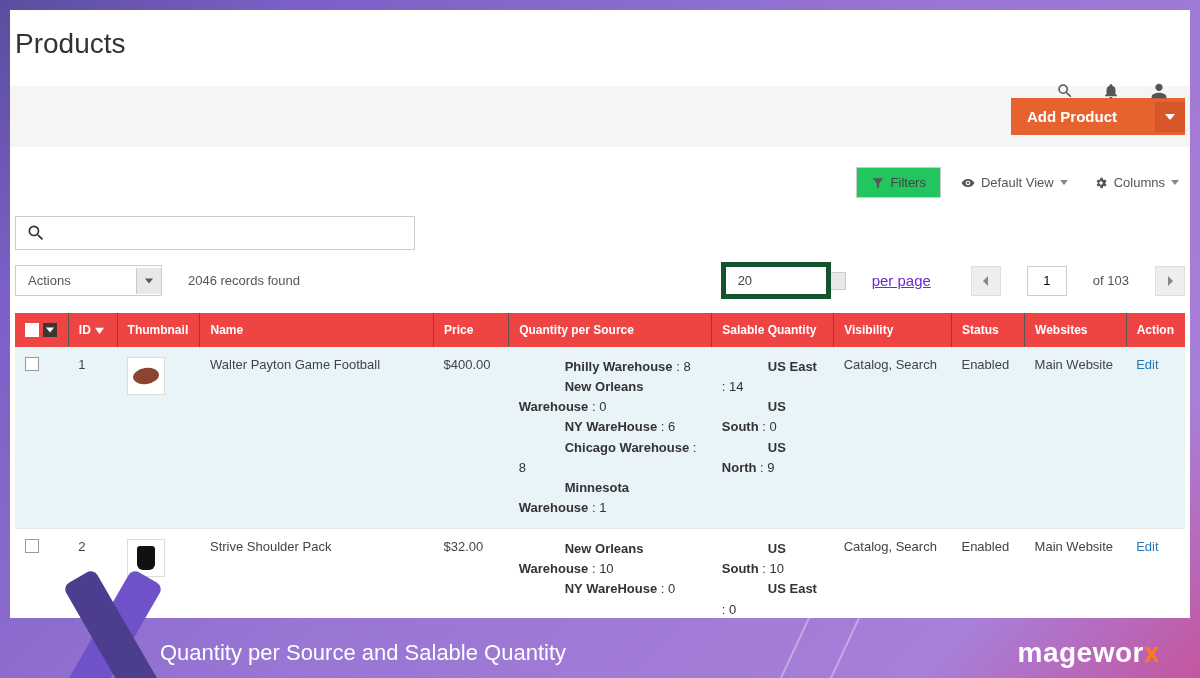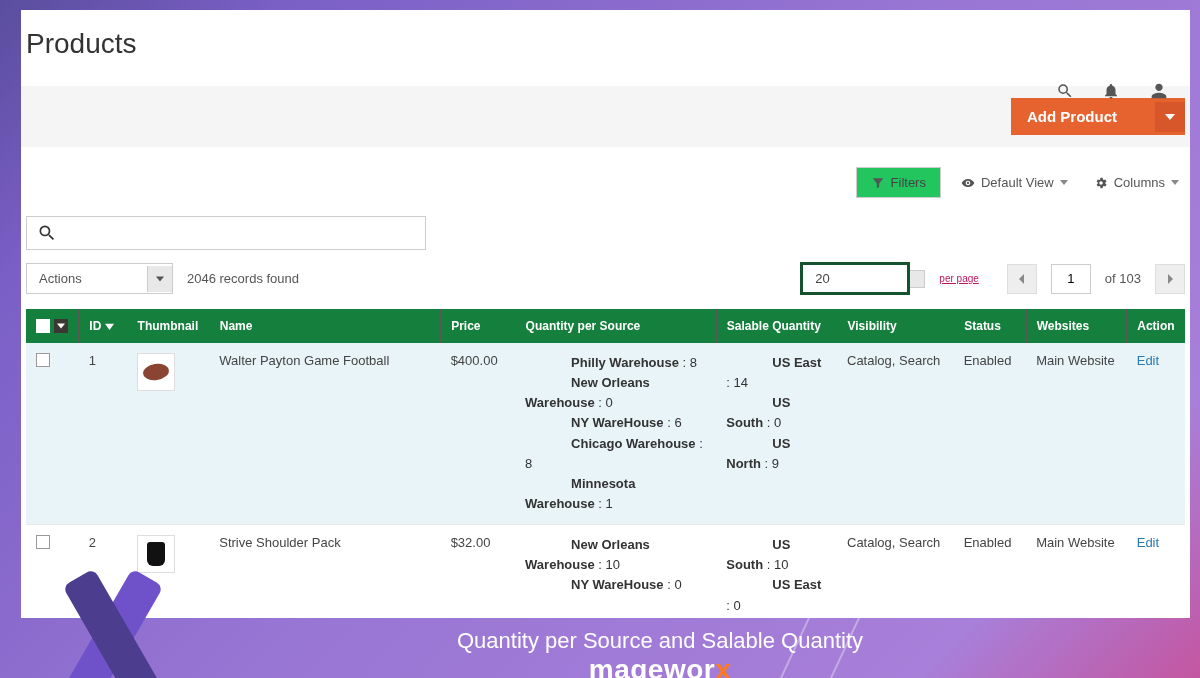--- a/index.html
+++ b/index.html
@@ -1,67 +1,67 @@
 <!DOCTYPE html>
 <html><head>
 <meta charset="utf-8">
 <style>
 * { box-sizing: border-box; margin: 0; padding: 0; }
 body { font-family: 'Helvetica Neue', Arial, sans-serif; background: linear-gradient(135deg, #5a4d9e 0%, #7a5fc5 15%, #9876d4 50%, #a87fd9 85%, #c456a0 100%); width: 1200px; height: 678px; overflow: hidden; position: relative; }
-.app-frame { background: #fff; position: absolute; top: 10px; left: 10px; right: 10px; bottom: 60px; padding: 0; overflow: hidden; margin-left: 11px; }
+.app-frame { background: #fff; position: absolute; top: 10px; left: 10px; right: 10px; bottom: 60px; padding: 0; overflow: hidden; }
 .page-header { padding: 18px 0 18px 5px; }
 .page-title { font-size: 28px; font-weight: 300; color: #333; }
 .header-icons { position: absolute; top: 70px; right: 20px; display: flex; gap: 28px; align-items: center; }
 .header-icons svg { width: 18px; height: 18px; fill: #555; cursor: pointer; }
 .header-icons .user-ico svg { width: 22px; height: 22px; }
 .add-row { background: #f5f5f5; padding: 12px 0; display: flex; justify-content: flex-end; margin-top: 8px; }
 .btn-add { background: #e6632f; color: #fff; border: none; padding: 10px 16px; font-size: 15px; font-weight: 600; display: flex; align-items: center; gap: 32px; cursor: pointer; margin-right: 5px; }
 .btn-add .add-arrow { background: #d8572a; padding: 10px 10px; margin: -10px -16px -10px 6px; display: inline-flex; align-items: center; }
 .btn-add .add-arrow svg { width: 10px; height: 10px; fill: #fff; }
 .toolbar-row { display: flex; justify-content: flex-end; padding: 20px 5px 10px 5px; gap: 14px; align-items: center; font-size: 13px; color: #555; }
 .tool-btn { border: 1px solid #ccc; background: #22c55e; padding: 7px 14px; display: flex; align-items: center; gap: 6px; cursor: pointer; color: #444; }
 .tool-plain { display: flex; align-items: center; gap: 6px; cursor: pointer; padding: 7px 6px; }
 .tool-plain svg, .tool-btn svg { width: 14px; height: 14px; fill: #555; }
 .search-box { margin: 8px 5px 12px 5px; border: 1px solid #ccc; width: 400px; display: flex; align-items: center; padding: 6px 10px; }
 .search-box input { border: none; outline: none; flex: 1; font-size: 14px; color: #555; font-style: italic; }
 .search-box svg { width: 20px; height: 20px; fill: #333; }
-.grid-controls { display: flex; align-items: center; gap: 14px; padding: 0 5px 14px 5px; }
+.grid-controls { display: flex; align-items: center; gap: 26px; padding: 0 5px 14px 5px; }
 .actions-select { border: 1px solid #ccc; display: flex; align-items: center; }
 .actions-select .lbl { padding: 7px 12px; font-size: 13px; color: #555; min-width: 120px; }
 .actions-select .arr { background: #e8e8e8; border-left: 1px solid #ccc; padding: 9px 8px; display: flex; align-items: center; }
 .actions-select .arr svg { width: 8px; height: 8px; fill: #555; }
 .records-found { font-size: 13px; color: #555; }
 .grid-controls .spacer { flex: 1; }
 .pagesize-select { display: flex; align-items: center; }
-.pagesize-select .num-box { border: 3px solid #14532d; padding: 6px 12px; min-width: 110px; font-size: 13px; color: #444; }
+.pagesize-select .num-box { border: 5px solid #14532d; padding: 6px 12px; min-width: 110px; font-size: 13px; color: #444; }
 .pagesize-select .arr { background: #e8e8e8; border: 1px solid #ccc; border-left: none; padding: 8px 7px; display: flex; }
-.per-page-label { font-size: 10px; color: #be185d; margin-right: 14px; text-decoration: underline; }
+.per-page-label { font-size: 15px; color: #6d28d9; margin-right: 14px; text-decoration: underline; }
 .pager-btn { background: #eee; border: 1px solid #ddd; width: 30px; height: 30px; display: flex; align-items: center; justify-content: center; cursor: pointer; }
 .pager-btn svg { width: 10px; height: 10px; fill: #888; }
 .page-input { border: 1px solid #ccc; width: 40px; height: 30px; text-align: center; font-size: 13px; }
 .of-pages { font-size: 13px; color: #555; }
 table.grid { width: calc(100% - 10px); margin: 0 5px; border-collapse: collapse; font-size: 13px; }
-table.grid thead th { background: #15803d; color: #fff; text-align: left; padding: 10px 10px; font-weight: 600; font-size: 12px; border-right: 1px solid #5a5651; }
+table.grid thead th { background: #ef4444; color: #fff; text-align: left; padding: 10px 10px; font-weight: 600; font-size: 12px; border-right: 1px solid #5a5651; }
 table.grid thead th:last-child { border-right: none; }
 table.grid tbody td { padding: 10px 10px; border-bottom: 1px solid #e8e8e8; vertical-align: top; color: #444; }
 table.grid tbody tr:first-child { background: #e8f4f8; }
 .thumb-box { width: 38px; height: 38px; border: 1px solid #ddd; background: #fff; display: flex; align-items: center; justify-content: center; }
 .thumb-football { width: 26px; height: 16px; background: #8b4432; border-radius: 50%; transform: rotate(-8deg); }
 .thumb-bag { width: 18px; height: 24px; background: #111; border-radius: 3px 3px 6px 6px; }
 .qty-line { font-size: 13px; color: #333; line-height: 1.55; }
 .qty-line b { font-weight: 700; padding-left: 46px; }
 .edit-link { color: #2a7ab0; cursor: pointer; }
 .checkbox { width: 14px; height: 14px; border: 1px solid #999; background: #fff; display: inline-block; cursor: pointer; }
 .th-check { display: flex; align-items: center; gap: 4px; }
 .th-check .checkbox { border-color: #fff; }
 .th-check .darr { background: #3b3834; padding: 3px 3px; display: inline-flex; }
 .th-check .darr svg { width: 8px; height: 8px; fill: #fff; }
 .th-sort { display: inline-block; margin-left: 4px; }
 .th-sort svg { width: 9px; height: 9px; fill: #fff; }
-.footer-bar { position: absolute; bottom: 0; left: 0; right: 0; height: 50px; display: flex; align-items: center; justify-content: space-between; padding: 0 40px 0 160px; color: #fff; flex-direction: column; }
+.footer-bar { position: absolute; bottom: 0; left: 0; right: 0; height: 50px; display: flex; align-items: center; justify-content: space-between; padding: 0 40px 0 160px; color: #fff; }
 .footer-caption { font-size: 22px; font-weight: 300; }
 .logo { font-size: 28px; font-weight: 600; letter-spacing: 0.5px; }
 .logo .x { color: #ff7a1a; font-weight: 800; }
 .diag-lines { position: absolute; right: 280px; bottom: 0; height: 60px; width: 180px; overflow: hidden; pointer-events: none; }
 .diag-lines::before, .diag-lines::after { content: ''; position: absolute; width: 2px; height: 200px; background: rgba(255,255,255,0.35); top: -40px; transform: rotate(25deg); }
 .diag-lines::before { left: 40px; } .diag-lines::after { left: 90px; }
 .big-x { position: absolute; left: 55px; bottom: -20px; width: 120px; height: 120px; pointer-events: none; }
 .big-x::before, .big-x::after { content:''; position:absolute; width:36px; height:140px; border-radius:8px; top:-10px; left:40px; }
 .big-x::before { background:#6f52c9; transform: rotate(30deg); }
 .big-x::after { background:#4c3d8f; transform: rotate(-30deg); }

